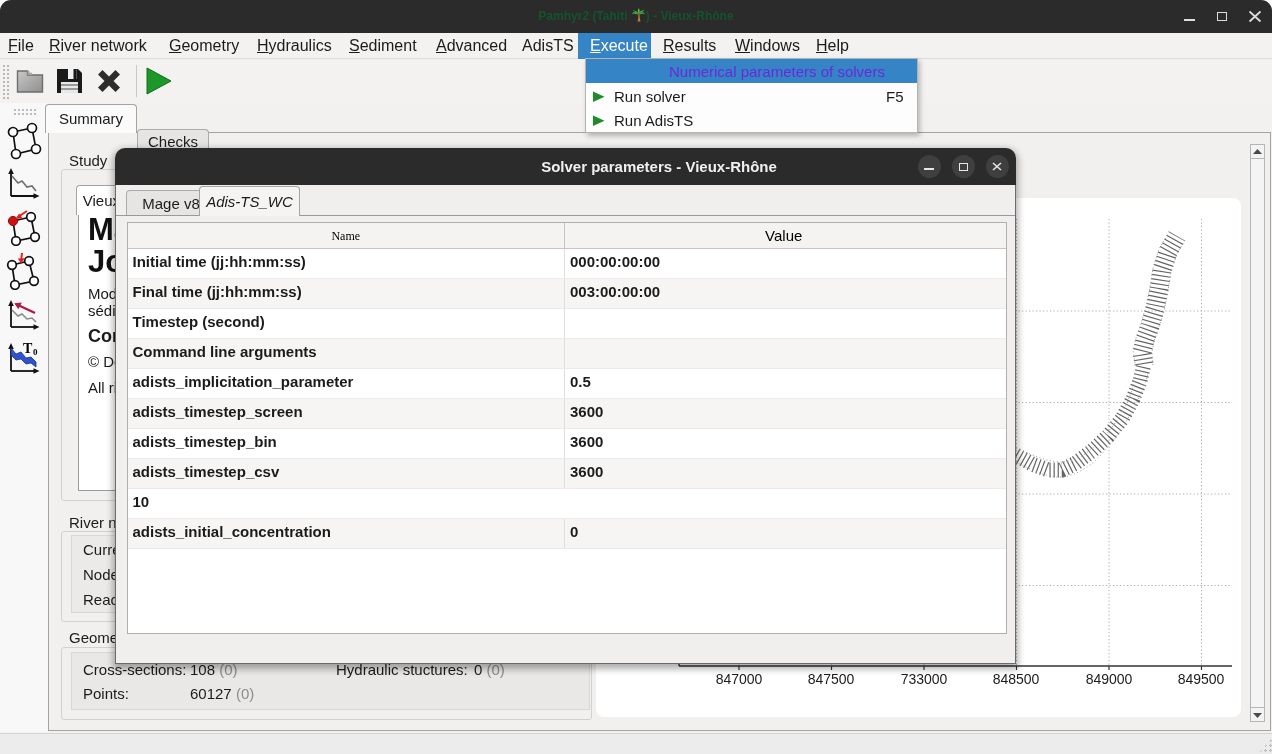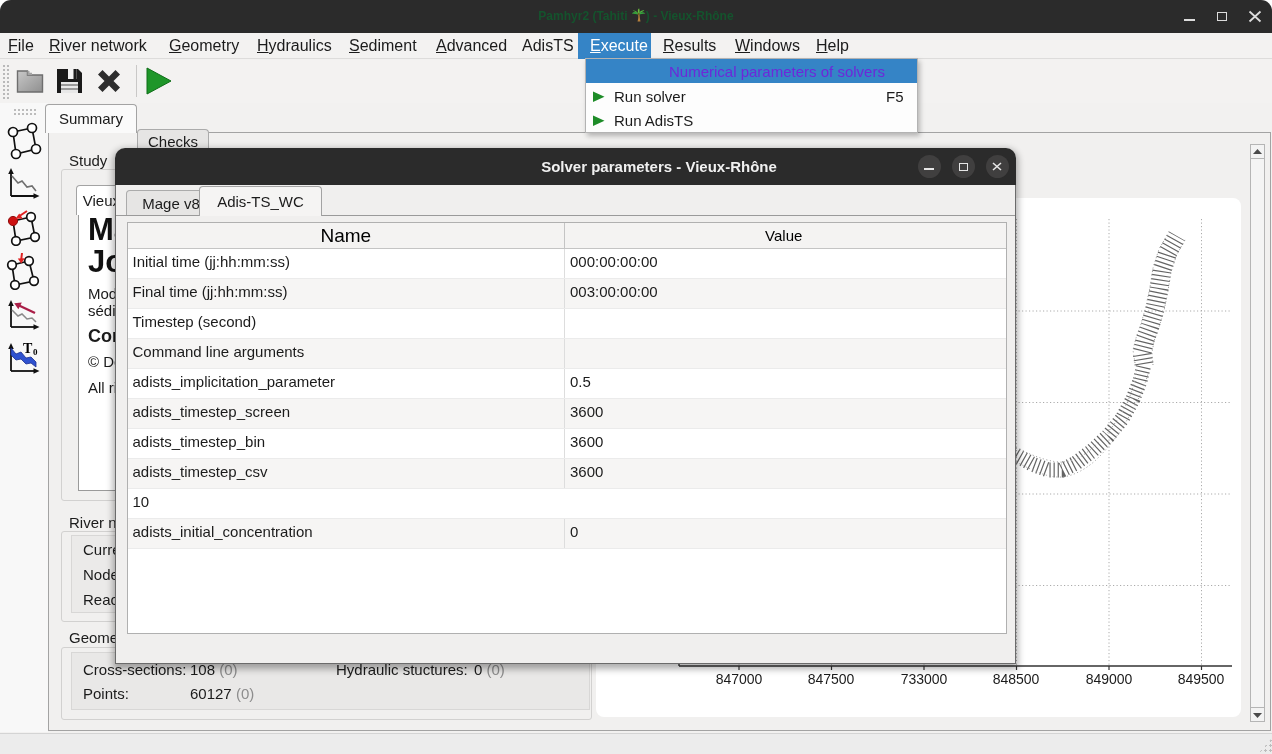--- a/index.html
+++ b/index.html
@@ -275,27 +275,27 @@
     <div class="abs" style="left:843.5px;top:14.5px;width:9px;height:8px;border:1.5px solid #e6e6e6;"></div>
     <div class="abs" style="left:870.5px;top:7px;width:23px;height:23px;border-radius:50%;background:#403f3f;"></div>
     <svg class="abs" style="left:877px;top:14px" width="10" height="9">
         <path d="M1 1 L9 8 M9 1 L1 8" stroke="#e6e6e6" stroke-width="1.6"></path>
       </svg>
 
     <div class="abs" style="left:0;top:37px;width:901px;height:479px;background:#f0efee;border:1px solid #6b6b6b;border-top:none;"></div>
 
     <div class="tabU" style="left:11px;top:42px;width:90px;height:25px;line-height:25px;">Mage v8</div>
     <div class="abs" style="left:1px;top:67px;width:899px;height:1px;background:#9a9a9a;"></div>
-    <div class="tabS" style="left:84px;top:38px;width:123px;height:30px;line-height:29px;background:#f5f4f3;">Adis-TS_WC</div>
+    <div class="tabS" style="left:84px;top:38px;width:101px;height:30px;line-height:29px;background:#f5f4f3;font-style:italic;">Adis-TS_WC</div>
 
     <div id="dtable" class="abs" style="left:11.5px;top:74px;width:880px;height:412px;background:#ffffff;border:1px solid #b0b0b0;overflow:hidden;">
       <div style="position:absolute;left:0;top:0;width:878px;height:26px;background:#f4f3f2;border-bottom:1px solid #c4c4c4;"></div>
-      <div style="position:absolute;left:0;top:0;width:437.5px;height:26px;line-height:26px;text-align:center;font-size:19px;border-right:1px solid #c4c4c4;">Name</div>
+      <div style="position:absolute;left:0;top:0;width:437.5px;height:26px;line-height:26px;text-align:center;font-size:12px;border-right:1px solid #c4c4c4;font-family:Liberation Serif, serif;">Name</div>
       <div style="position:absolute;left:437.5px;top:0;width:437.5px;height:26px;line-height:26px;text-align:center;font-size:15px;">Value</div>
-      <div id="rows" style="position:absolute;left:0;top:26px;width:878px;color:#1b1b1b;">
+      <div id="rows" style="position:absolute;left:0;top:26px;width:878px;color:#1b1b1b;font-weight:bold;">
         <div class="drow">
             <div class="dc1">Initial time (jj:hh:mm:ss)</div>
             <div class="dc2">000:00:00:00</div>
           </div>
         <div class="drow alt">
             <div class="dc1">Final time (jj:hh:mm:ss)</div>
             <div class="dc2">003:00:00:00</div>
           </div>
         <div class="drow">
             <div class="dc1">Timestep (second)</div>

